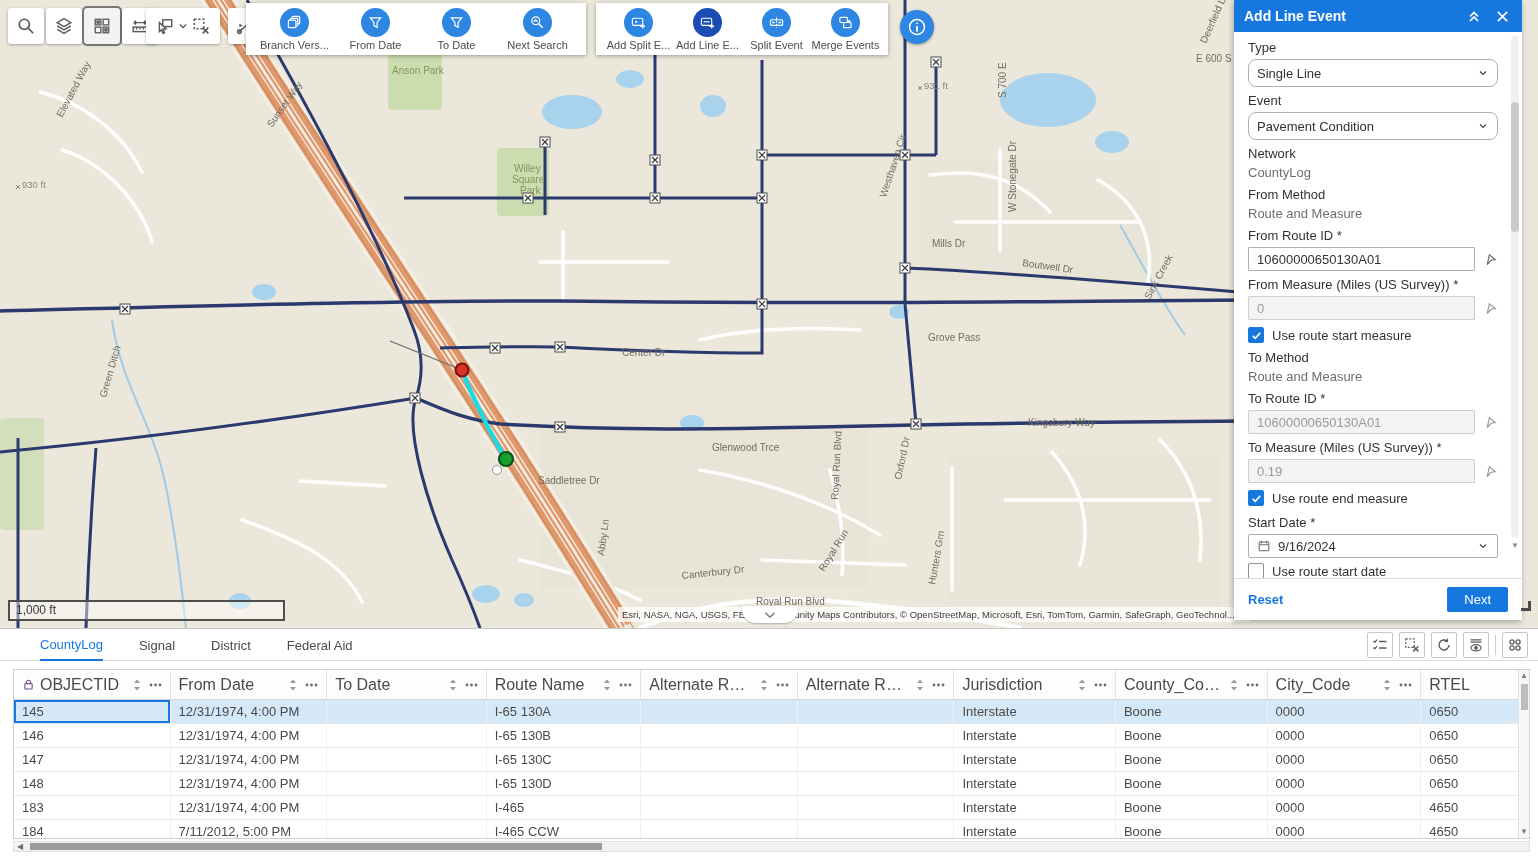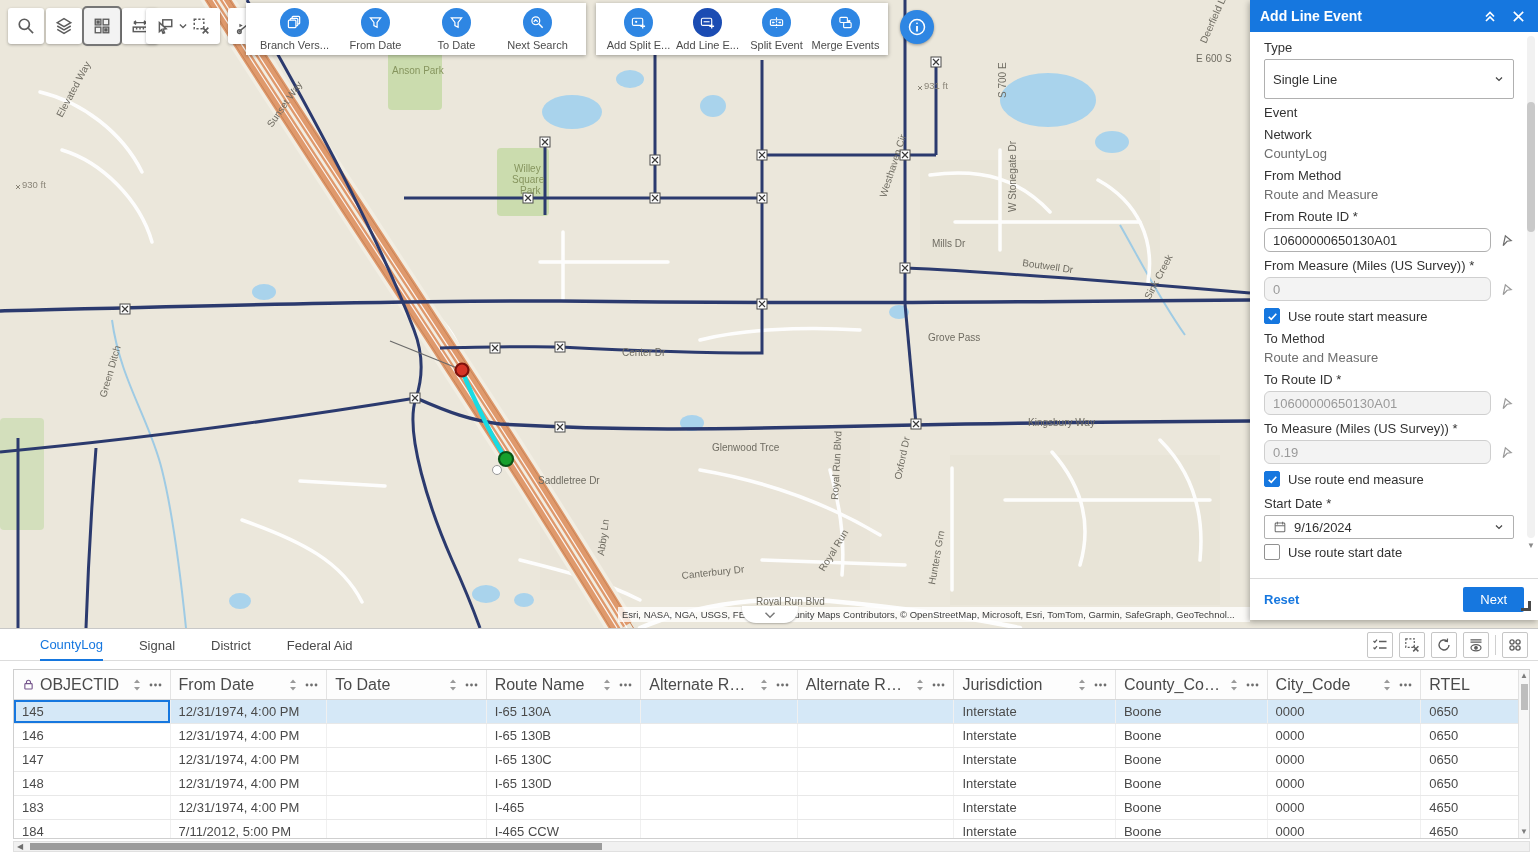--- a/index.html
+++ b/index.html
@@ -28,33 +28,33 @@
     background:#2e86e3; box-shadow:0 1px 3px rgba(0,0,0,.35); display:flex; align-items:center; justify-content:center; cursor:pointer; }
 
   #scalebar { position:absolute; left:8px; top:600px; width:277px; height:21px;
     border:2px solid #4e4e4e; background:rgba(255,255,255,.45); font-size:12px; color:#323232; padding:1px 0 0 6px; }
   #attrib { position:absolute; left:618px; top:607px; width:632px; height:15px; background:rgba(255,255,255,.78);
     font-size:9.5px; color:#3c3c3c; white-space:nowrap; overflow:hidden; padding:2px 0 0 4px; }
   #attribToggle { position:absolute; left:742px; top:606px; width:56px; height:17px; background:#fff;
     border-radius:0 0 14px 14px; box-shadow:0 1px 2px rgba(0,0,0,.25); display:flex; align-items:center; justify-content:center; cursor:pointer; }
 
   
-  #panel { position:absolute; right:0; top:0; width:288px; height:620px; background:#fff;
+  #panel { position:absolute; right:16px; top:0; width:288px; height:620px; background:#fff;
     box-shadow:-1px 2px 6px rgba(0,0,0,.3); display:flex; flex-direction:column; z-index:5; }
   #panelHead { height:32px; background:#1677df; color:#fff; display:flex; align-items:center; padding:0 10px; flex:0 0 32px; }
   #panelHead .t { font-size:14px; font-weight:bold; flex:1; }
   #panelHead .hicon { width:20px; height:20px; display:flex; align-items:center; justify-content:center; cursor:pointer; margin-left:8px; }
   #panelBody { position:relative; flex:1; padding:6px 24px 0 14px; overflow:hidden; }
   .flabel { font-size:13px; color:#323232; margin:6px 0 3px; height:16px; }
   .fvalue { font-size:13px; color:#6e6e6e; height:16px; margin-bottom:2px; }
-  .selectbox { height:40px; border:1px solid #b0b0b0; border-radius:2px; display:flex; align-items:center;
+  .selectbox { height:28px; border:1px solid #b0b0b0; border-radius:8px; display:flex; align-items:center;
     padding:0 8px; font-size:13px; color:#323232; cursor:pointer; margin-bottom:4px; }
   .selectbox .tx { flex:1; }
   .inprow { display:flex; align-items:center; gap:8px; margin-bottom:4px; }
-  .tinput { height:24px; border:1px solid #b0b0b0; border-radius:6px; flex:1; padding:0 8px; font-size:13px;
+  .tinput { height:24px; border:1px solid #b0b0b0; border-radius:1px; flex:1; padding:0 8px; font-size:13px;
     color:#323232; font-family:inherit; outline:none; min-width:0; }
   .tinput:disabled { background:#f3f3f3; color:#9a9a9a; border-color:#cfcfcf; }
   .chkrow { display:flex; align-items:center; gap:8px; margin:6px 0 6px; font-size:13px; color:#323232; height:18px; cursor:pointer; }
   .chk { width:16px; height:16px; border:1px solid #919191; border-radius:2px; background:#fff; display:flex; align-items:center; justify-content:center; }
   .chk.on { background:#1677df; border-color:#1677df; }
   .datebox { height:24px; border:1px solid #b0b0b0; border-radius:2px; display:flex; align-items:center; gap:7px;
     padding:0 8px; font-size:13px; color:#323232; cursor:pointer; margin-bottom:4px; }
   .datebox .tx { flex:1; }
   #panelScroll { position:absolute; right:3px; top:4px; bottom:40px; width:8px; background:#f1f1f1; border-radius:4px; }
   #panelThumb { position:absolute; top:66px; left:0; width:8px; height:130px; background:#c9c9c9; border-radius:4px; }
@@ -388,20 +388,21 @@
     </div>
 
     <div id="infoBtn">
       <svg width="20" height="20" viewBox="0 0 16 16" fill="none" stroke="#fff" stroke-width="1.2">
           <circle cx="8" cy="8" r="6"></circle>
           <circle cx="8" cy="5" r="0.7" fill="#fff" stroke="none"></circle>
           <path d="M8,7.2 V11.5" stroke-width="1.5"></path>
         </svg>
     </div>
 
+    <div id="scalebar"><span>1,000 ft</span></div>
     <div id="attrib"><span>Esri, NASA, NGA, USGS, FEMA | Community Maps Contributors, © OpenStreetMap, Microsoft, Esri, TomTom, Garmin, SafeGraph, GeoTechnol...</span></div>
     <div id="attribToggle">
       <svg width="12" height="8" viewBox="0 0 16 10" fill="none" stroke="#7a7a7a" stroke-width="2">
           <path d="M2,2 L8,8 L14,2"></path>
         </svg>
     </div>
     <div id="panelResize"></div>
   </div>
 
   <div id="panel">
@@ -421,20 +422,26 @@
     </div>
     <div id="panelBody">
       <div class="flabel" style="margin-top:2px">Type</div>
       <div class="selectbox">
         <span class="tx">Single Line</span>
         <svg width="12" height="12" viewBox="0 0 16 16" fill="none" stroke="#444" stroke-width="1.6">
             <path d="M4,6 L8,10 L12,6"></path>
           </svg>
       </div>
       <div class="flabel">Event</div>
+      <div class="selectbox" style="margin-bottom:6px">
+        <span class="tx">Pavement Condition</span>
+        <svg width="12" height="12" viewBox="0 0 16 16" fill="none" stroke="#444" stroke-width="1.6">
+            <path d="M4,6 L8,10 L12,6"></path>
+          </svg>
+      </div>
       <div class="flabel">Network</div>
       <div class="fvalue" style="margin-bottom:4px">CountyLog</div>
       <div class="flabel">From Method</div>
       <div class="fvalue">Route and Measure</div>
       <div class="flabel">From Route ID *</div>
       <div class="inprow" style="margin-bottom:6px">
         <input class="tinput" value="10600000650130A01" style="">
         <svg width="15" height="15" viewBox="0 0 16 16" fill="none" stroke="#6e6e6e" stroke-width="1.3">
             <path d="M4.5,13.5 L6.8,3 L13,8.2 L8.6,8.8 Z"></path>
           </svg>

